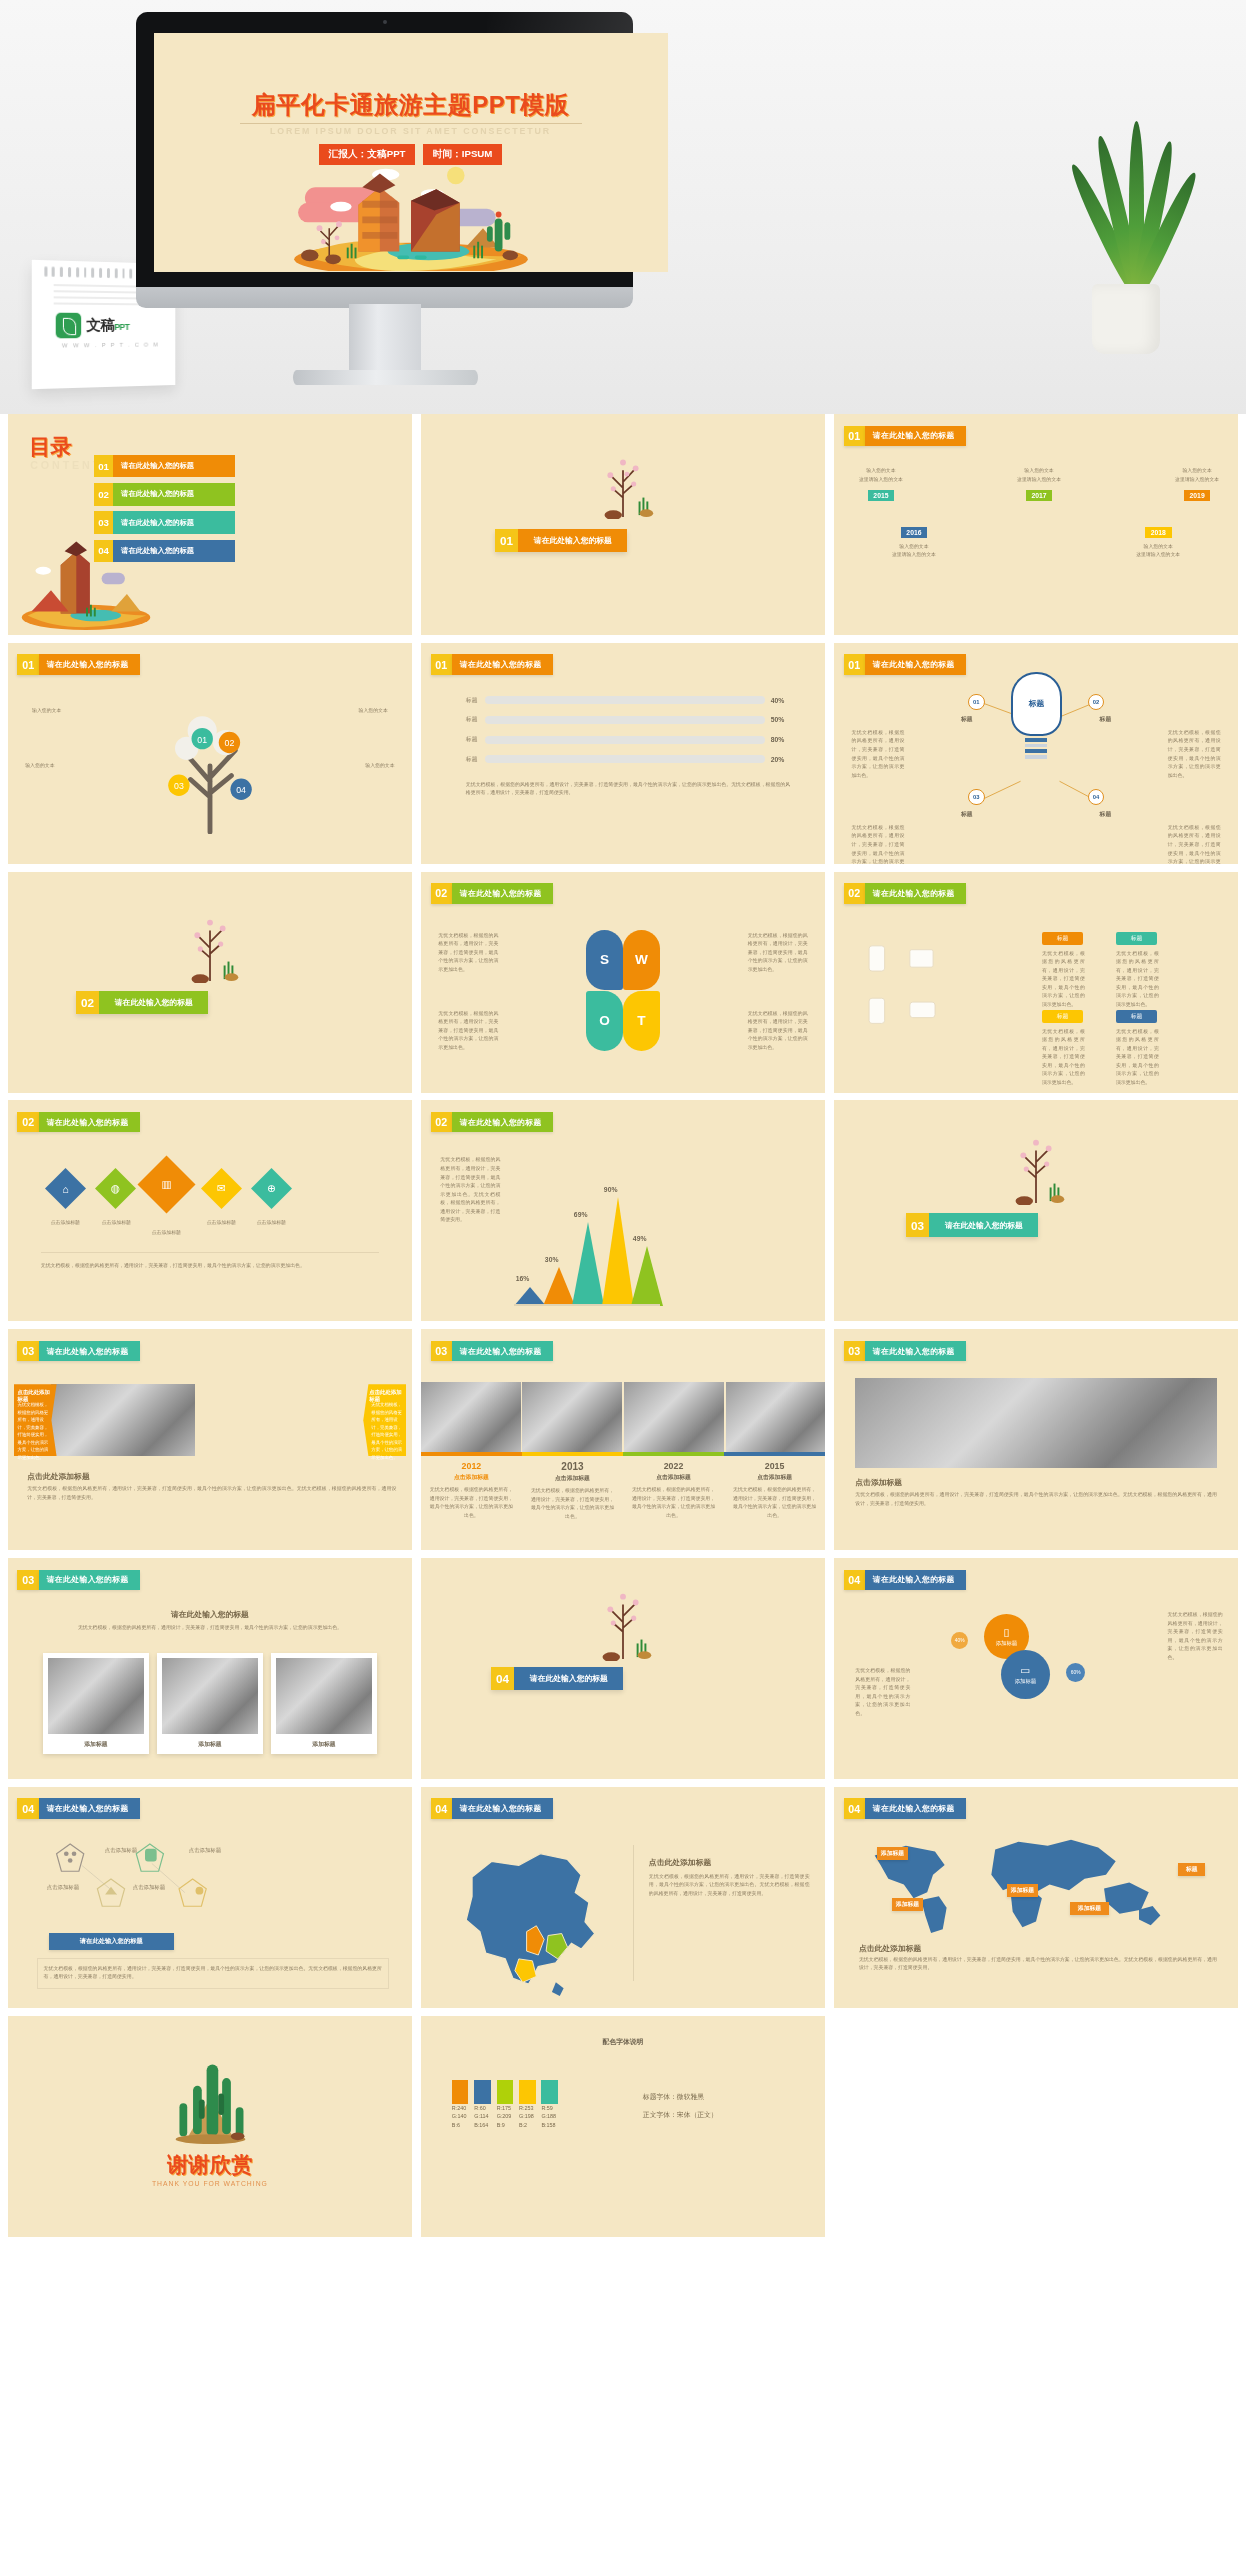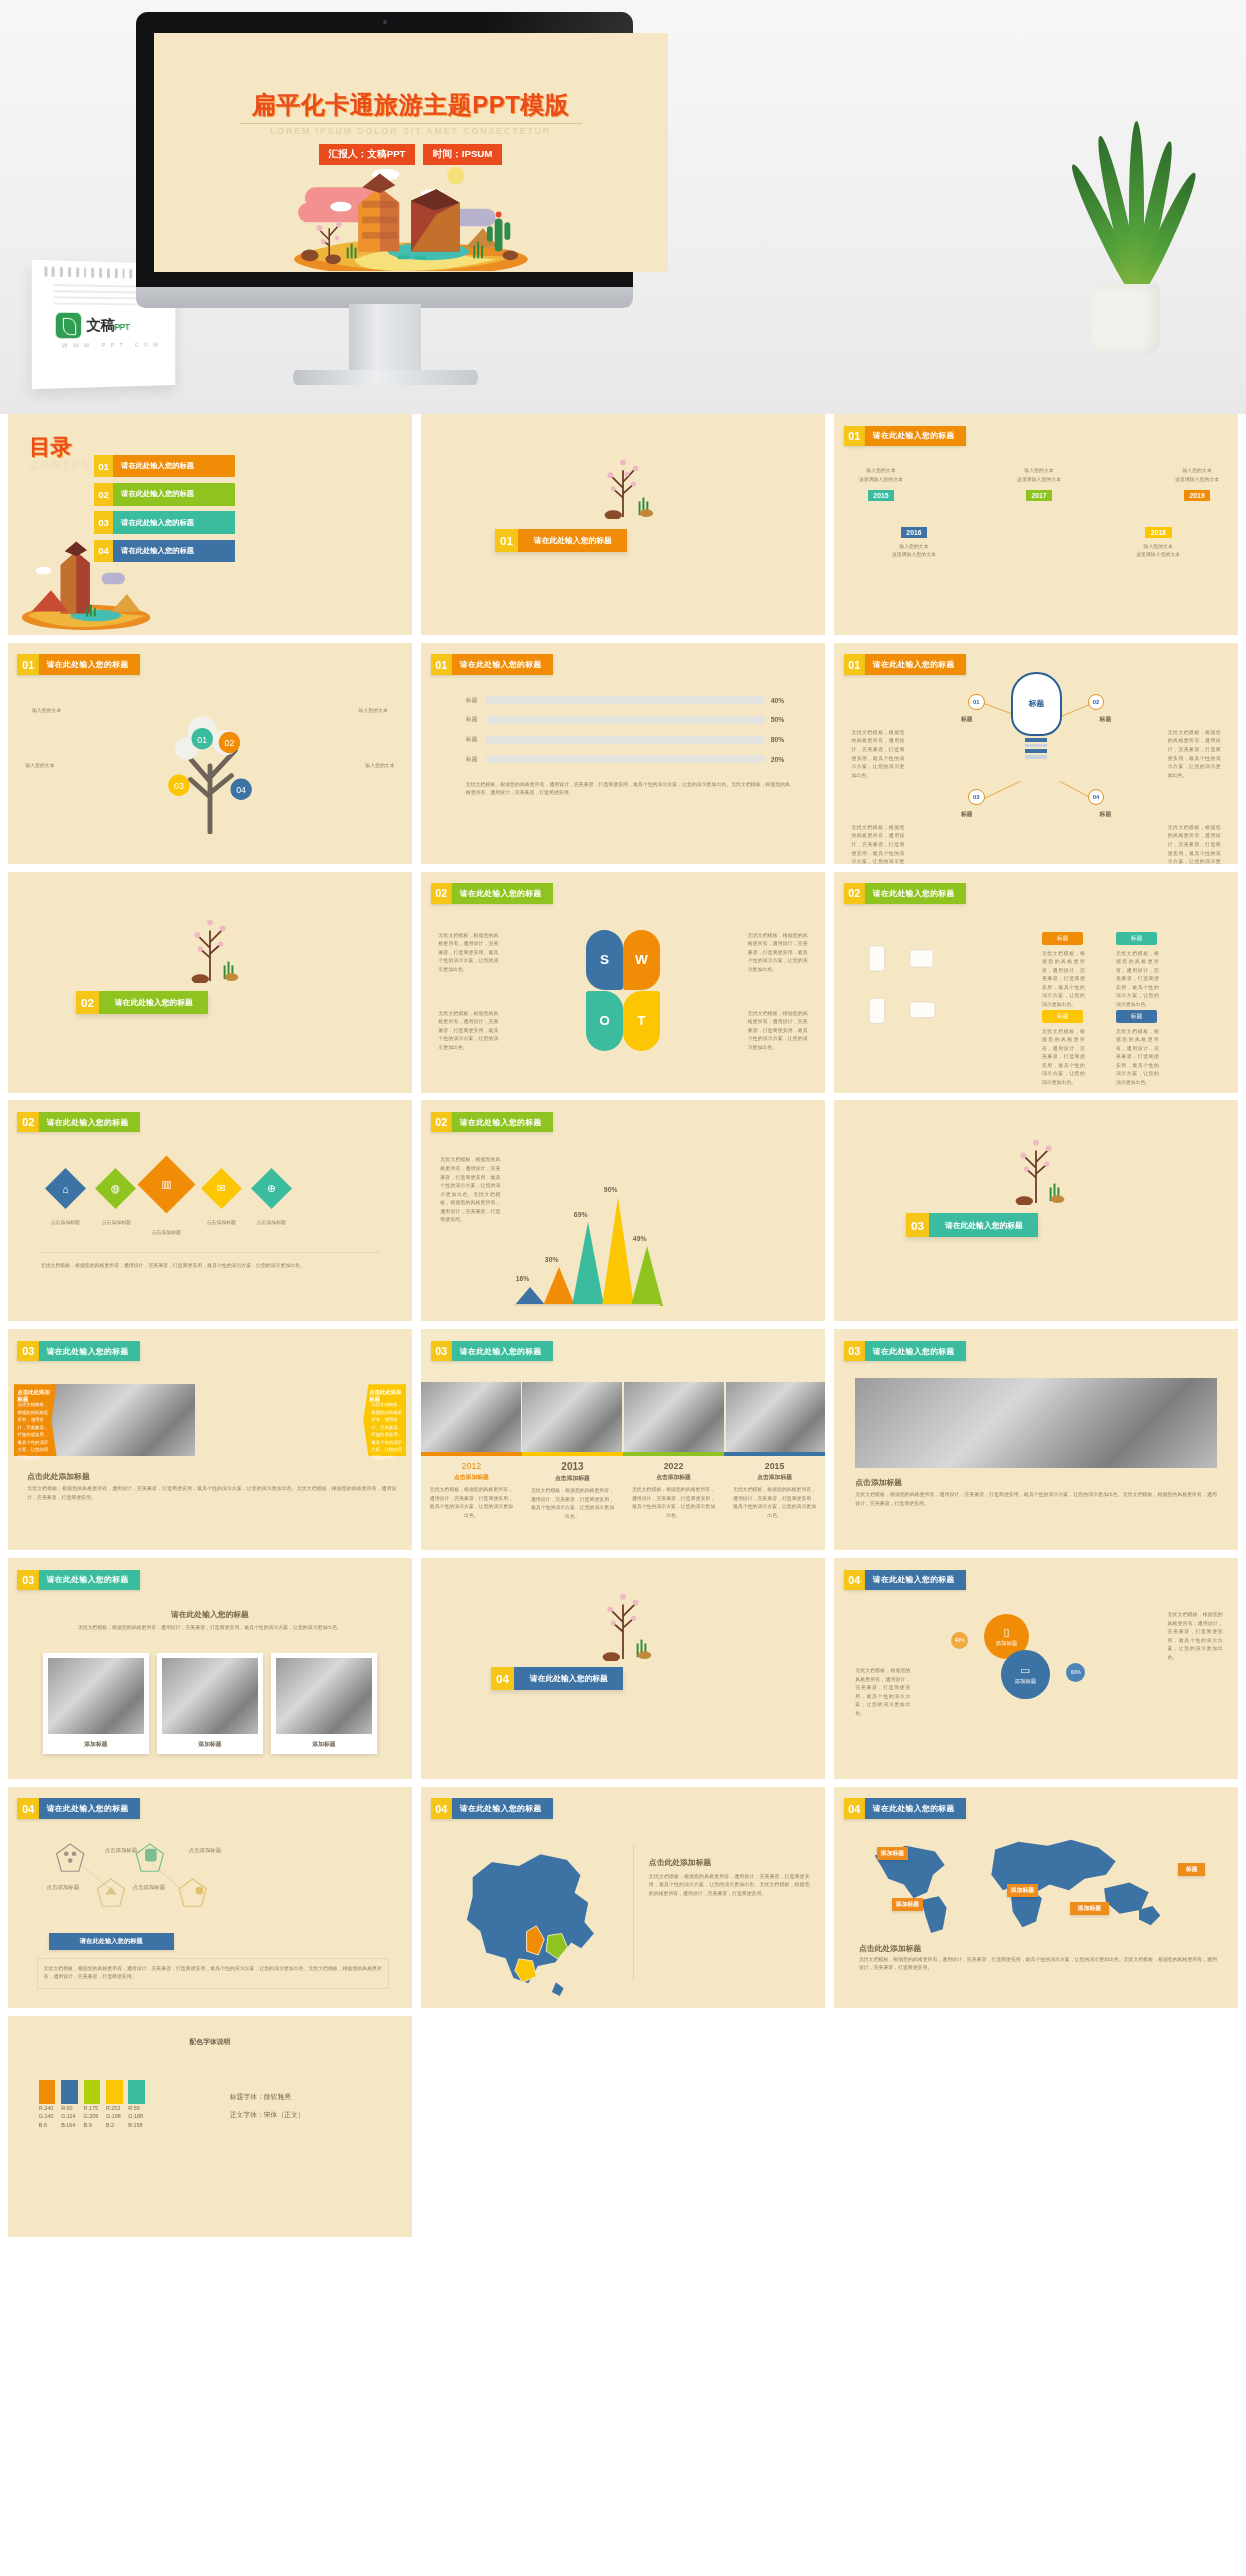--- a/index.html
+++ b/index.html
@@ -724,21 +724,21 @@
       <div class="photo" style="position:relative;flex:1"></div>
     </div>
     <div style="position:absolute;left:0;right:0;top:123px;height:3.9px;display:flex">
       <i style="flex:1;background:#f08c06"></i>
         <i style="flex:1;background:#fdc602"></i>
       <i style="flex:1;background:#8fc320"></i>
         <i style="flex:1;background:#3c72a4"></i>
     </div>
     <div style="position:absolute;left:0;right:0;top:132px;display:flex;text-align:center">
       <div style="flex:1">
-        <div style="font-size:8.8px;font-weight:normal;color:#f08c06">2012</div>
+        <div style="font-size:8.8px;font-weight:bold;color:#f08c06">2012</div>
         <div style="font-size:5.8px;font-weight:bold;color:#f08c06;margin-top:1.9px">点击添加标题</div>
         <div class="body-text" style="padding:3.9px 7.8px 0;text-align:center">无忧文档模板，根据您的风格更所有，通用设计，完美兼容，打造简便实用，最具个性的演示方案，让您的演示更加出色。</div>
       </div>
       <div style="flex:1">
         <div style="font-size:10px;font-weight:bold;color:#6f6450">2013</div>
         <div style="font-size:5.8px;font-weight:bold;color:#6f6450;margin-top:1.9px">点击添加标题</div>
         <div class="body-text" style="padding:3.9px 7.8px 0;text-align:center">无忧文档模板，根据您的风格更所有，通用设计，完美兼容，打造简便实用，最具个性的演示方案，让您的演示更加出色。</div>
       </div>
       <div style="flex:1">
         <div style="font-size:8.8px;font-weight:bold;color:#6f6450">2022</div>
@@ -909,20 +909,40 @@
     </svg>
     <div class="maptag" style="left:43px;top:60px;width:31px">添加标题</div>
     <div class="maptag" style="right:33px;top:76px;width:27px">标题</div>
     <div class="maptag" style="left:173px;top:97px;width:31px">添加标题</div>
     <div class="maptag" style="left:58px;top:111px;width:31px">添加标题</div>
     <div class="maptag" style="left:236px;top:115px;width:39px">添加标题</div>
     <div class="sec-title" style="position:absolute;left:25px;top:156px;font-size:7.8px">点击此处添加标题</div>
     <div class="body-text" style="position:absolute;left:25px;right:21.4px;top:169px">无忧文档模板，根据您的风格更所有，通用设计，完美兼容，打造简便实用，最具个性的演示方案，让您的演示更加出色。无忧文档模板，根据您的风格更所有，通用设计，完美兼容，打造简便实用。</div>
   </div>
 
+  <div class="thumb">
+    <svg style="position:absolute;left:50%;top:33px;margin-left:-56px;width:113px;height:97px" viewBox="0 0 116 100">
+      <path d="M34 92l24-42 24 42z" fill="#c89b52"></path>
+      <g fill="#2e8b4c">
+        <rect x="54" y="16" width="12" height="74" rx="6"></rect>
+        <rect x="40" y="38" width="9" height="50" rx="4.5"></rect>
+        <rect x="70" y="30" width="9" height="58" rx="4.5"></rect>
+        <rect x="26" y="56" width="8" height="34" rx="4"></rect>
+        <rect x="84" y="60" width="8" height="30" rx="4"></rect>
+      </g>
+      <g fill="#24703c">
+        <rect x="46" y="52" width="6" height="20" rx="3"></rect>
+        <rect x="66" y="46" width="6" height="22" rx="3"></rect>
+      </g>
+      <ellipse cx="58" cy="93" rx="36" ry="5" fill="#b8873f"></ellipse>
+      <ellipse cx="86" cy="90" rx="7" ry="4" fill="#8a4b2a"></ellipse>
+    </svg>
+    <div class="thanks-cn">谢谢欣赏</div>
+    <div class="thanks-en">THANK YOU FOR WATCHING</div>
+  </div>
 
   <div class="thumb">
     <div style="position:absolute;left:0;right:0;top:21.4px;text-align:center;font-size:6.8px;font-weight:bold;color:#6f6450">配色字体说明</div>
     <div style="position:absolute;left:31px;top:64px;display:flex;gap:5.8px">
       <div class="pal-col">
         <div class="swatch" style="background:#f08c06"></div>
         <div class="pal-txt">
           <div>R:240</div>
           <div>G:140</div>
           <div>B:6</div>

